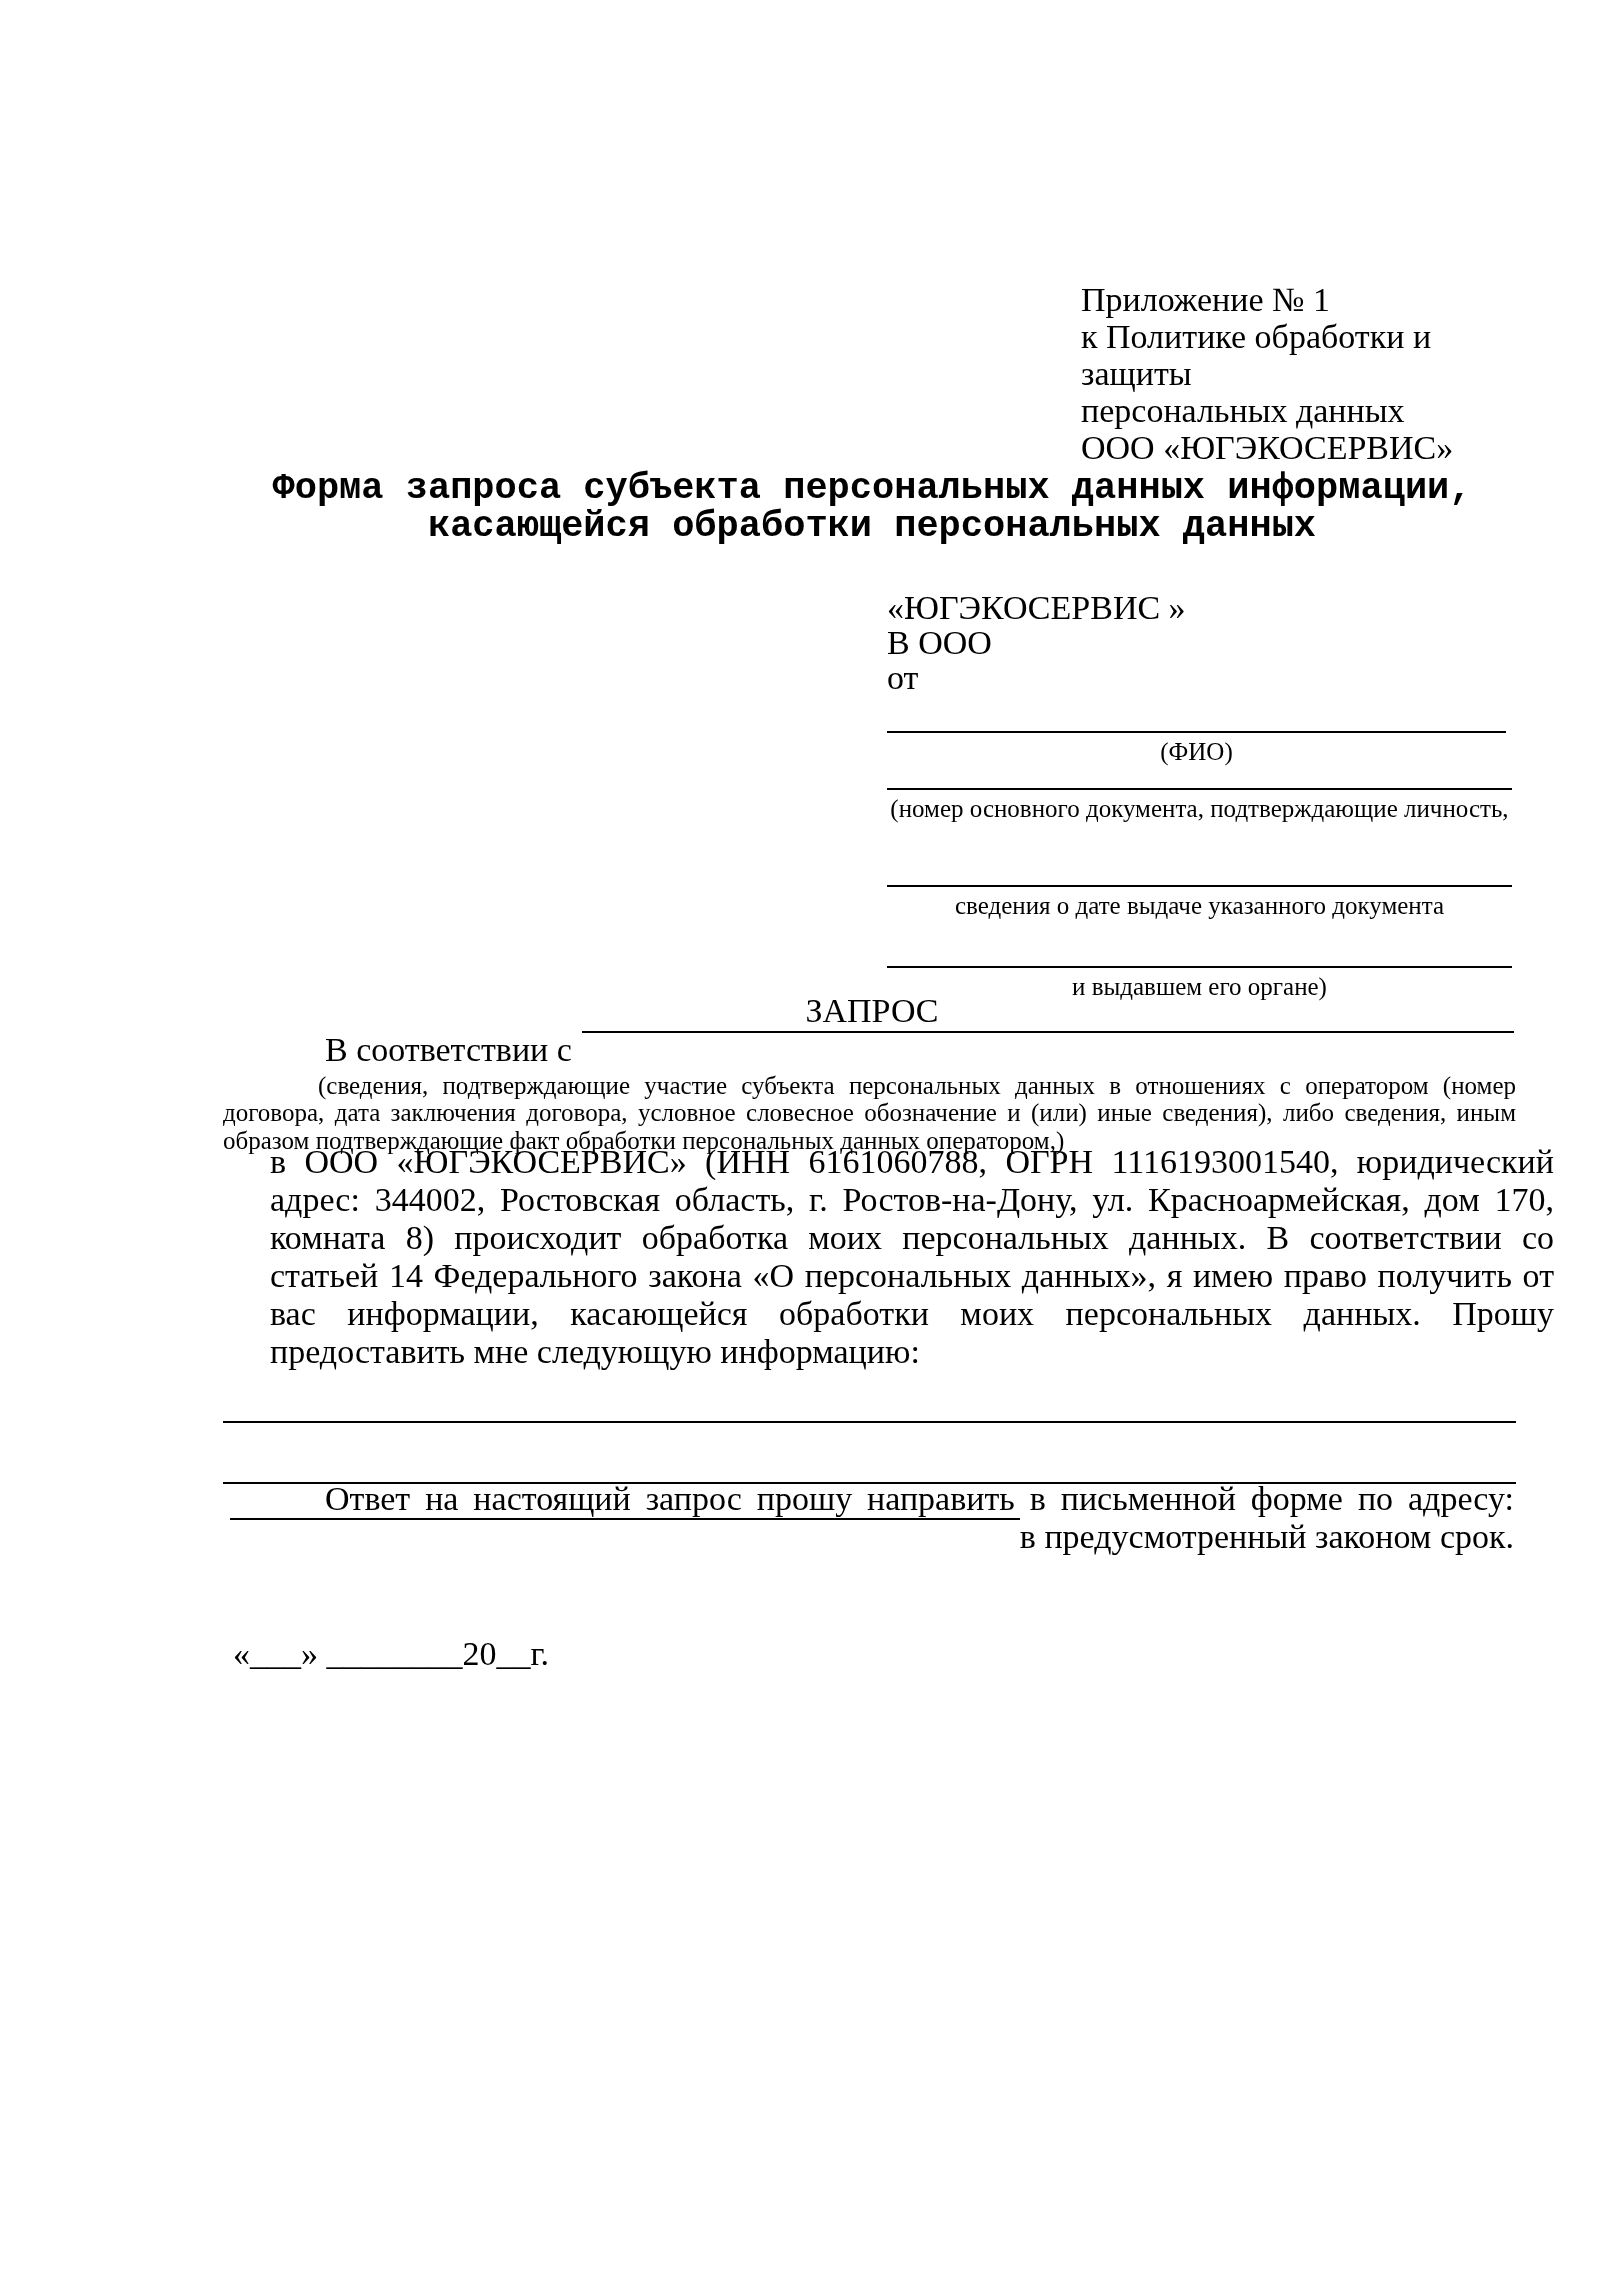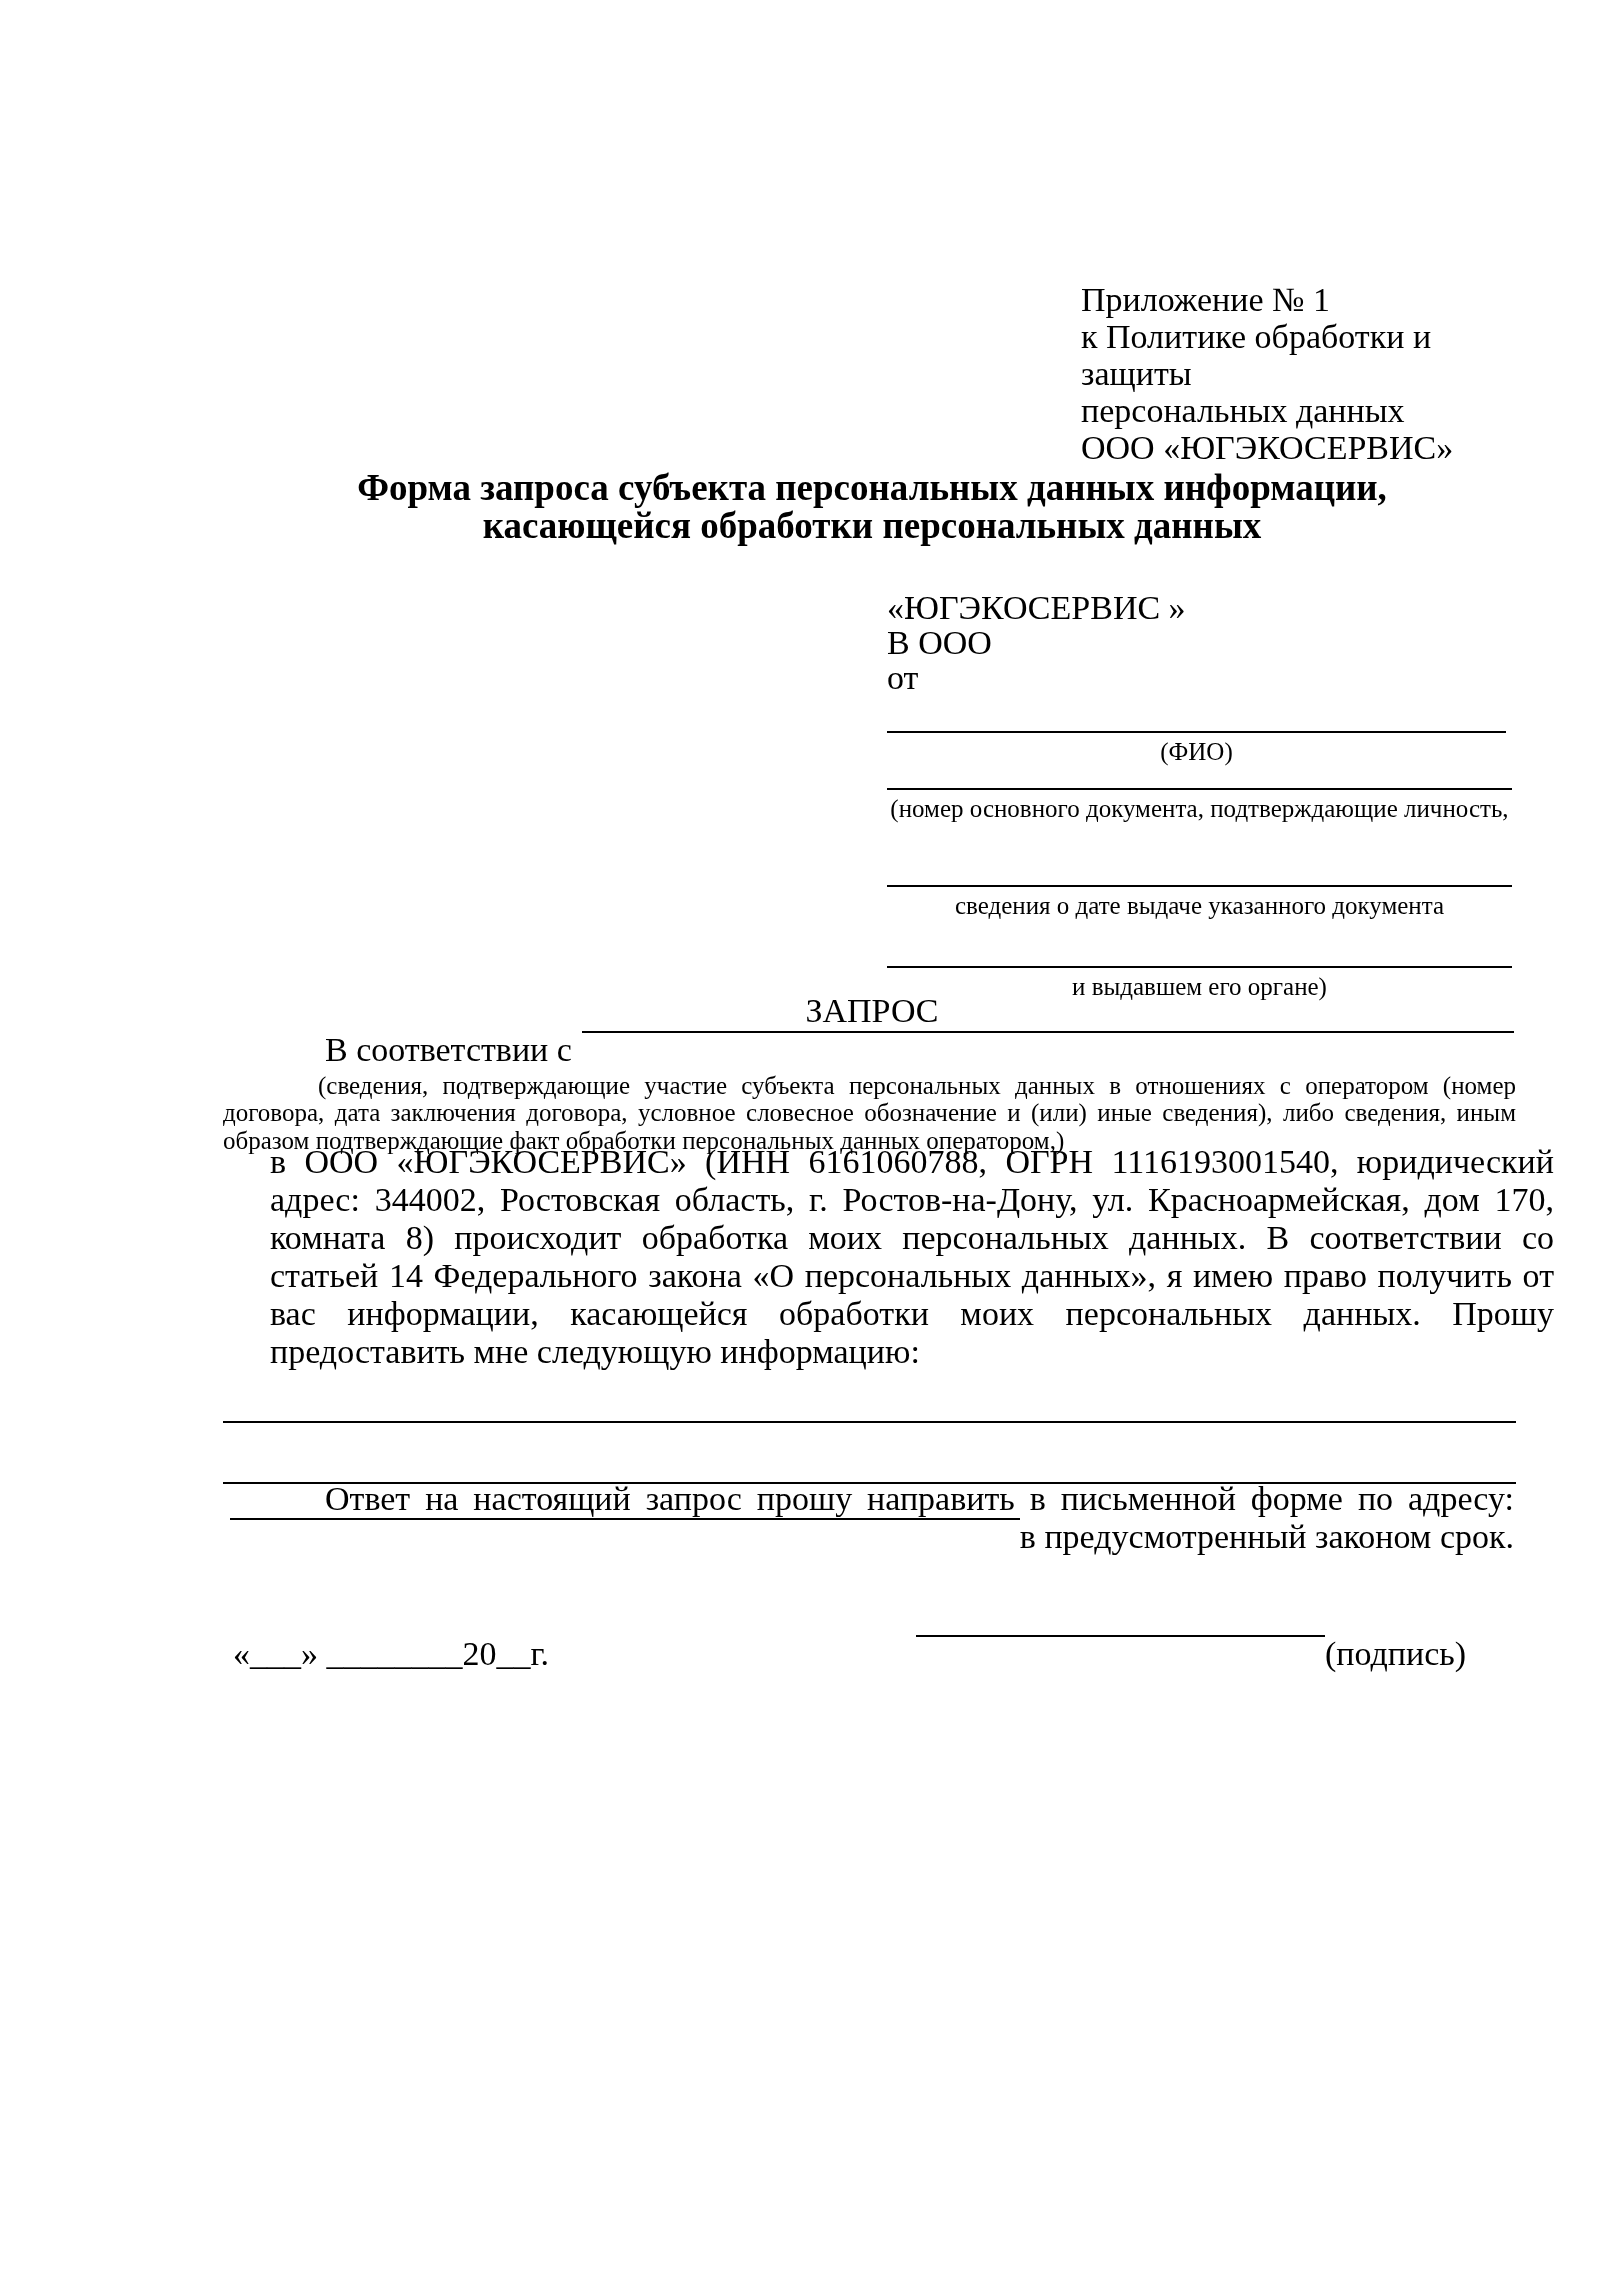--- a/index.html
+++ b/index.html
@@ -53,21 +53,21 @@
 
 <div class="page">
 
   <div class="abs t" style="left:1081px; top:281px; width:461px;">
     <div>Приложение № 1</div>
     <div>к Политике обработки и защиты</div>
     <div>персональных данных</div>
     <div>ООО «ЮГЭКОСЕРВИС»</div>
   </div>
 
-  <div class="abs title" style="left:230px; top:469px; width:1284px;">
+  <div class="abs title" style="left:230px; top:469px; width:1284px;font-family:Liberation Mono, monospace;">
     <div>Форма запроса субъекта персональных данных информации,</div>
     <div>касающейся обработки персональных данных</div>
   </div>
 
   <div class="abs t" style="left:887px; top:590px; width:637px; line-height:35px;">
     <div>«ЮГЭКОСЕРВИС »</div>
     <div>В ООО</div>
     <div>от</div>
   </div>
 
@@ -100,19 +100,15 @@
 
   <div class="abs t reply-first" style="left:230px; top:1480px; width:1284px; line-height:38px;">Ответ на настоящий запрос прошу направить в письменной форме по адресу:</div>
 
   <div class="abs t flexline" style="left:230px; top:1518px; width:1284px; height:38px; line-height:38px;">
     <span class="fill"></span>
     <span>в предусмотренный законом срок.</span>
   </div>
 
   <div class="abs t" style="left:233px; top:1635px; line-height:38px;">«___» ________20__г.</div>
 
-  <div class="abs t flexline" style="left:916px; top:1635px; height:38px; line-height:38px;">
-    <span class="sigline"></span>
-    <span>(подпись)</span>
-  </div>
 
 </div>
 
 
 </body></html>

